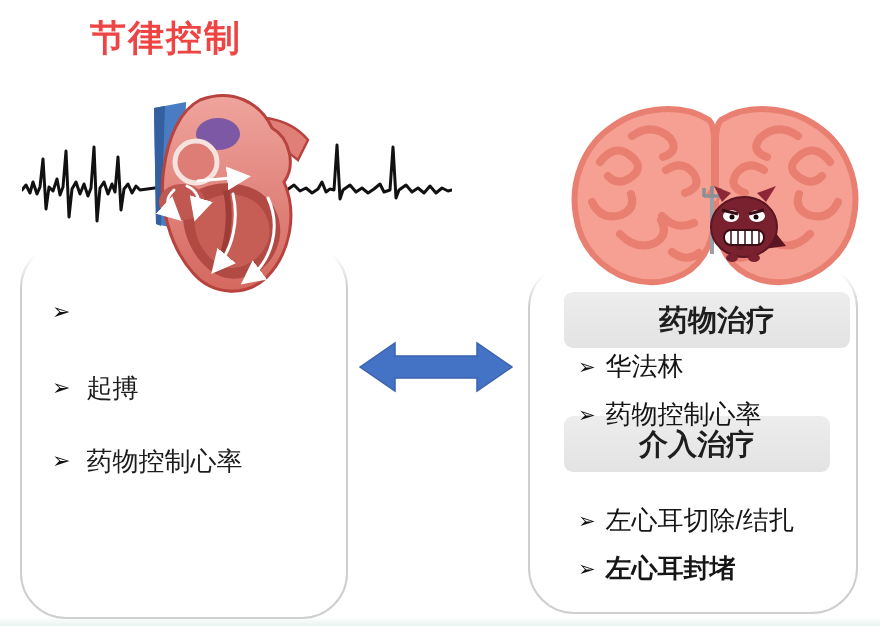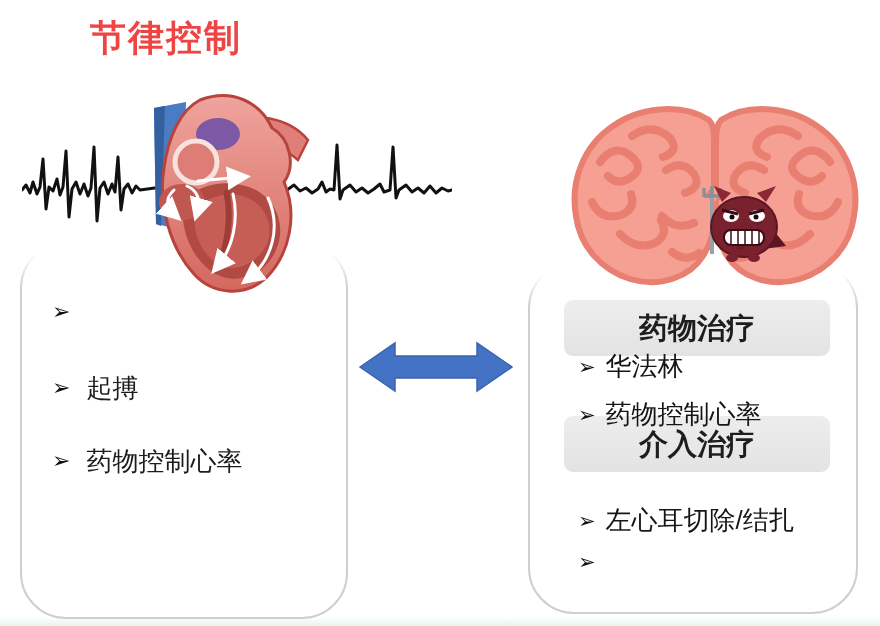--- a/index.html
+++ b/index.html
@@ -32,21 +32,21 @@
   .bullet .marker{font-size:22px;color:#111;margin-right:16px;line-height:1;}
   .bullet .label{font-size:26px;line-height:34px;}
   #lb-0{left:52px;top:301px;}
   #lb-1{left:52px;top:371px;}
   #lb-2{left:52px;top:444px;}
 
   
   .group-header{position:absolute;left:564px;width:266px;height:56px;background:linear-gradient(#ededed,#e3e3e3);
                 border-radius:9px;text-align:center;line-height:56px;font-size:29px;font-weight:bold;
                 color:#1d1d1d;z-index:5;}
-  #gh-0{top:300px;}
+  #gh-0{top:292px;padding-left:20px;}
   #gh-1{top:416px;}
 
   
   .bullet-r{position:absolute;display:flex;align-items:center;z-index:5;color:#161616;}
   .bullet-r .marker{font-size:21px;color:#111;margin-right:10px;line-height:1;}
   .bullet-r .label{font-size:26px;line-height:34px;}
   .bullet-r .label.bold{font-weight:bold;}
   #rb-0{left:578px;top:349px;}
   #rb-1{left:578px;top:397px;}
   #rb-2{left:578px;top:503px;}
@@ -194,15 +194,16 @@
   <div id="rb-1" class="bullet-r">
     <span class="marker">➢</span>
     <span class="label">药物控制心率</span>
   </div>
   <div id="rb-2" class="bullet-r">
     <span class="marker">➢</span>
     <span class="label">左心耳切除/结扎</span>
   </div>
   <div id="rb-3" class="bullet-r">
     <span class="marker">➢</span>
+    <span class="label bold">左心耳封堵</span>
   </div>
 
 </div>
 
 </body></html>

